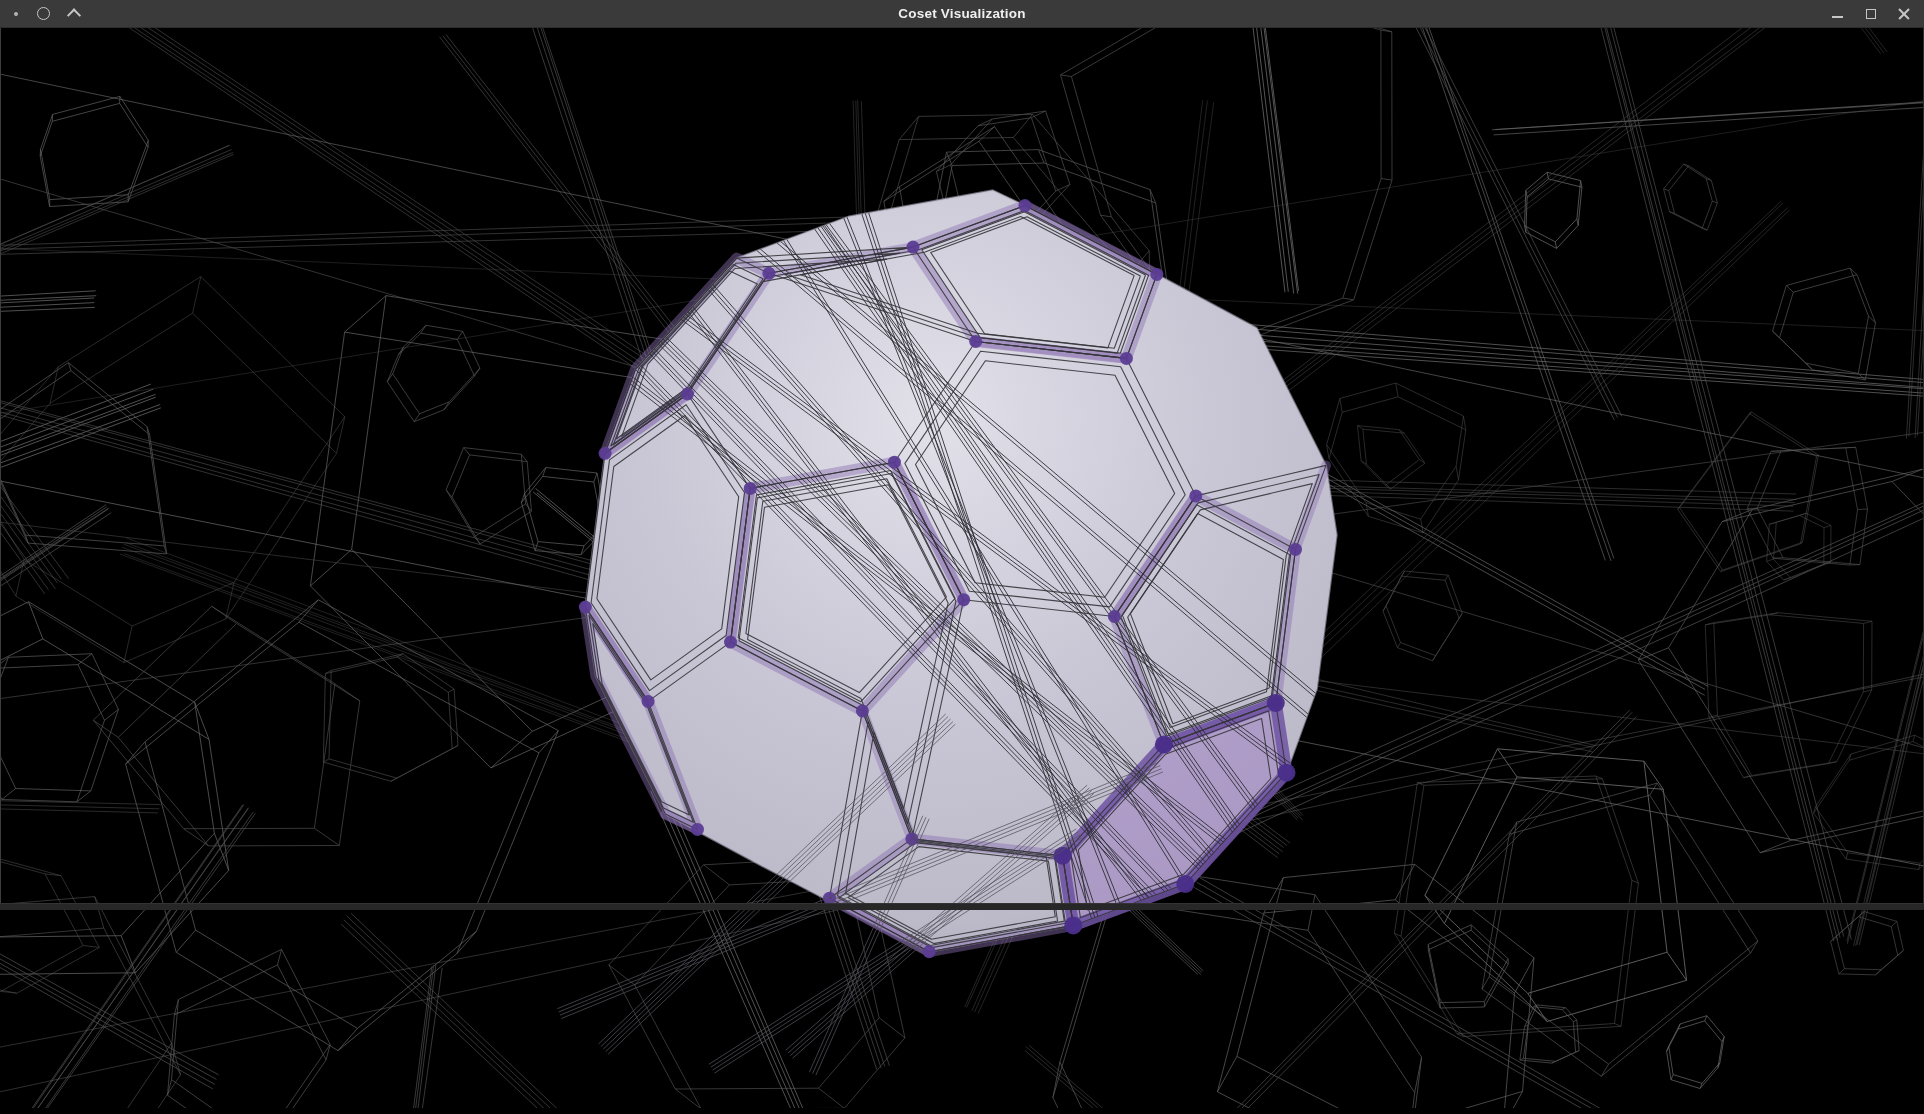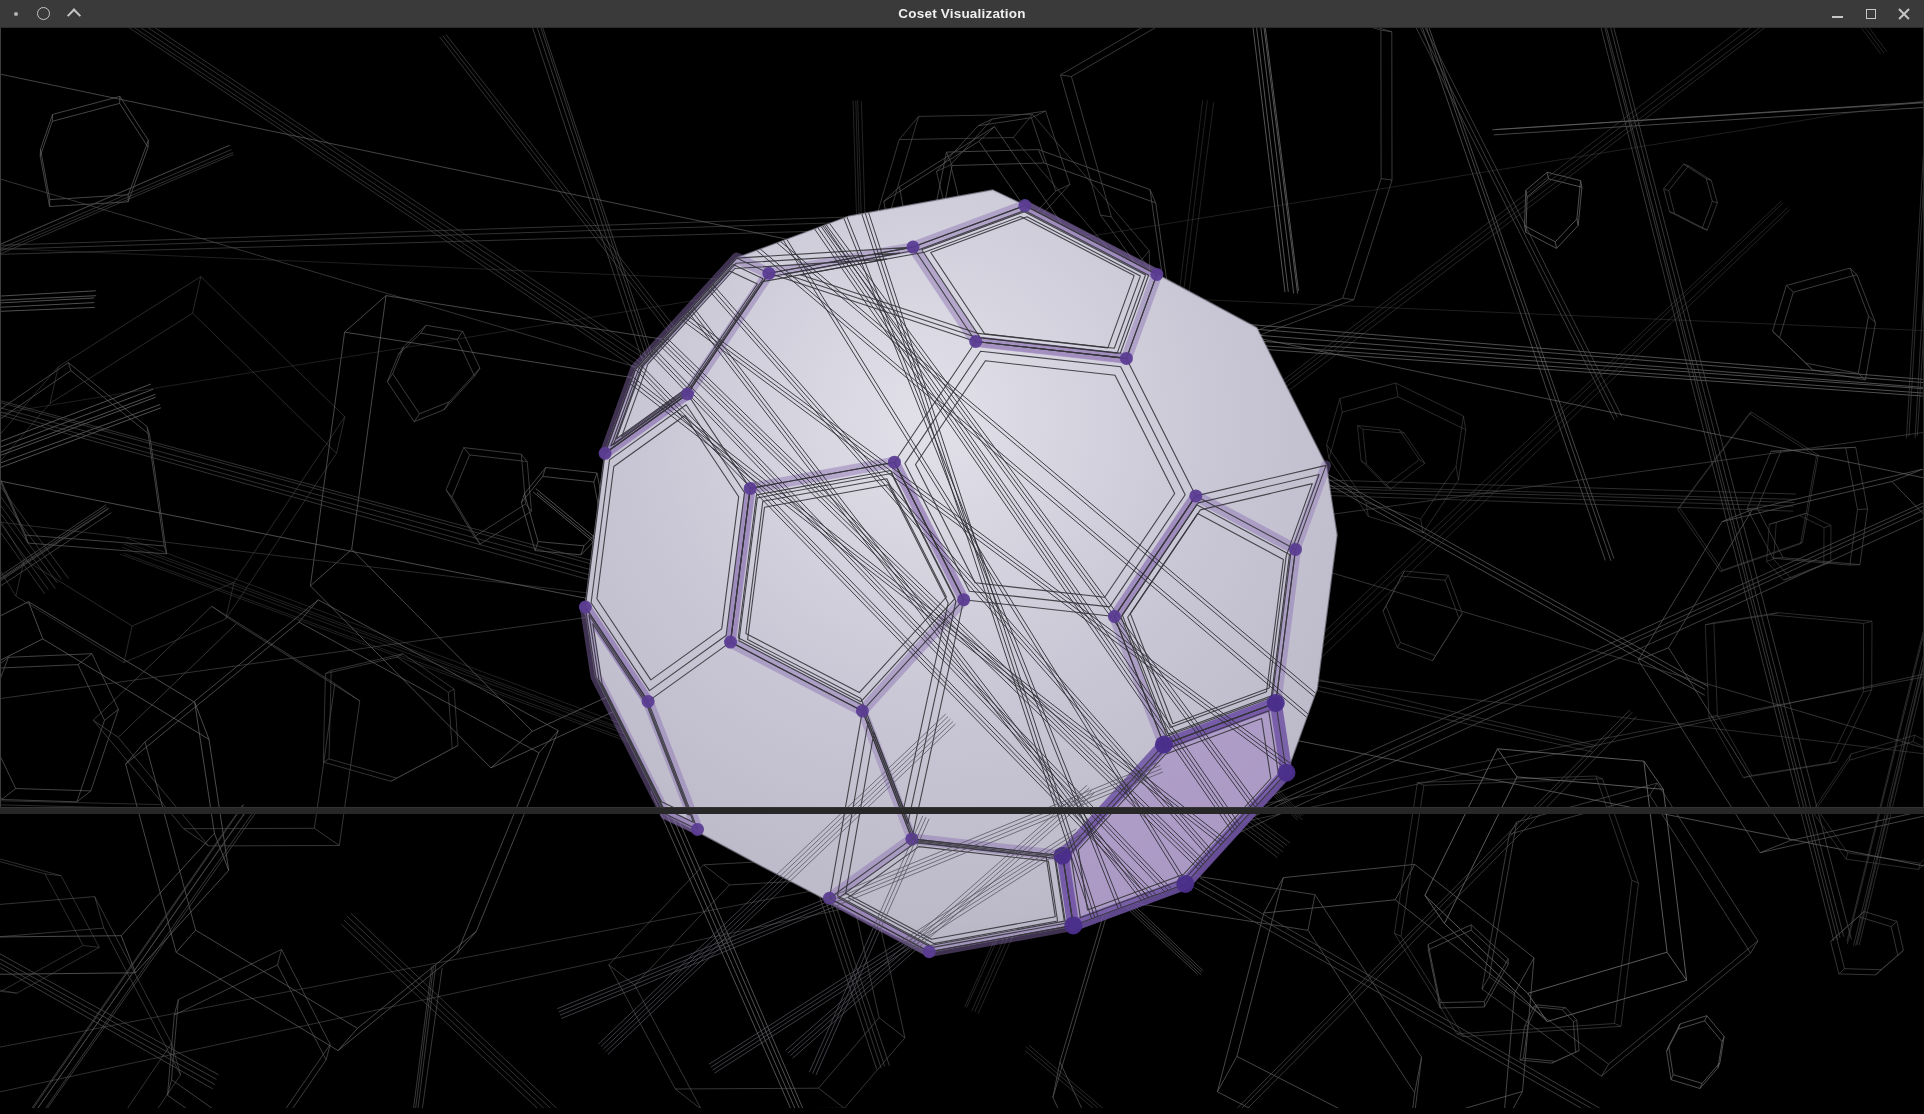--- a/index.html
+++ b/index.html
@@ -1,17 +1,17 @@
 <!DOCTYPE html>
 <html><head>
 <meta charset="utf-8">
 <style>
   html,body{margin:0;padding:0;background:#000;}
   body{width:1924px;height:1114px;overflow:hidden;font-family:"Liberation Sans",sans-serif;}
-  .window{position:fixed;left:0;top:0;width:1924px;height:814px;background:#000;}
+  .window{position:fixed;left:0;top:0;width:1924px;height:910px;background:#000;}
   
   .titlebar{position:absolute;left:0;top:0;width:100%;height:27px;background:#3a3a3a;
             border-bottom:1px solid #2c2c2c;z-index:10;}
   .tb-title{position:absolute;left:0;right:0;top:0;height:27px;line-height:27px;text-align:center;
             color:#efefef;font-size:13.5px;font-weight:bold;letter-spacing:.2px;user-select:none;}
   .tb-left{position:absolute;left:0;top:0;height:27px;display:flex;align-items:center;gap:19px;padding-left:14px;z-index:11;}
   .tb-right{position:absolute;right:0;top:0;height:27px;display:flex;align-items:center;gap:19px;padding-right:13px;z-index:11;}
   .ico-dot{width:4px;height:4px;border-radius:50%;background:#b5b5b5;display:inline-block;}
   .ico-circle{width:11px;height:11px;border-radius:50%;border:1.6px solid #c6c6c6;display:inline-block;}
   .ico-chev{width:8px;height:8px;border-top:2px solid #c6c6c6;border-left:2px solid #c6c6c6;

